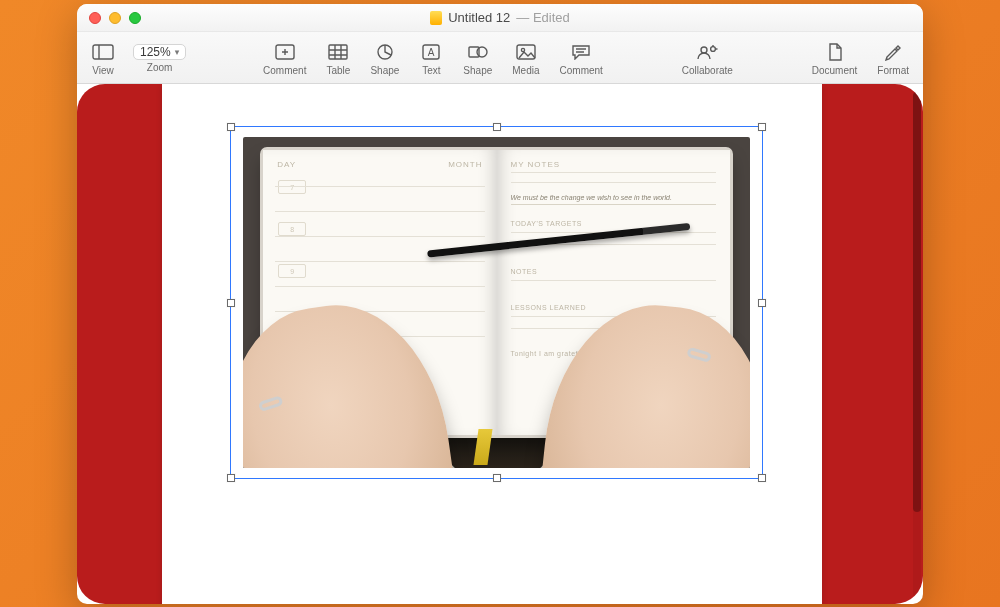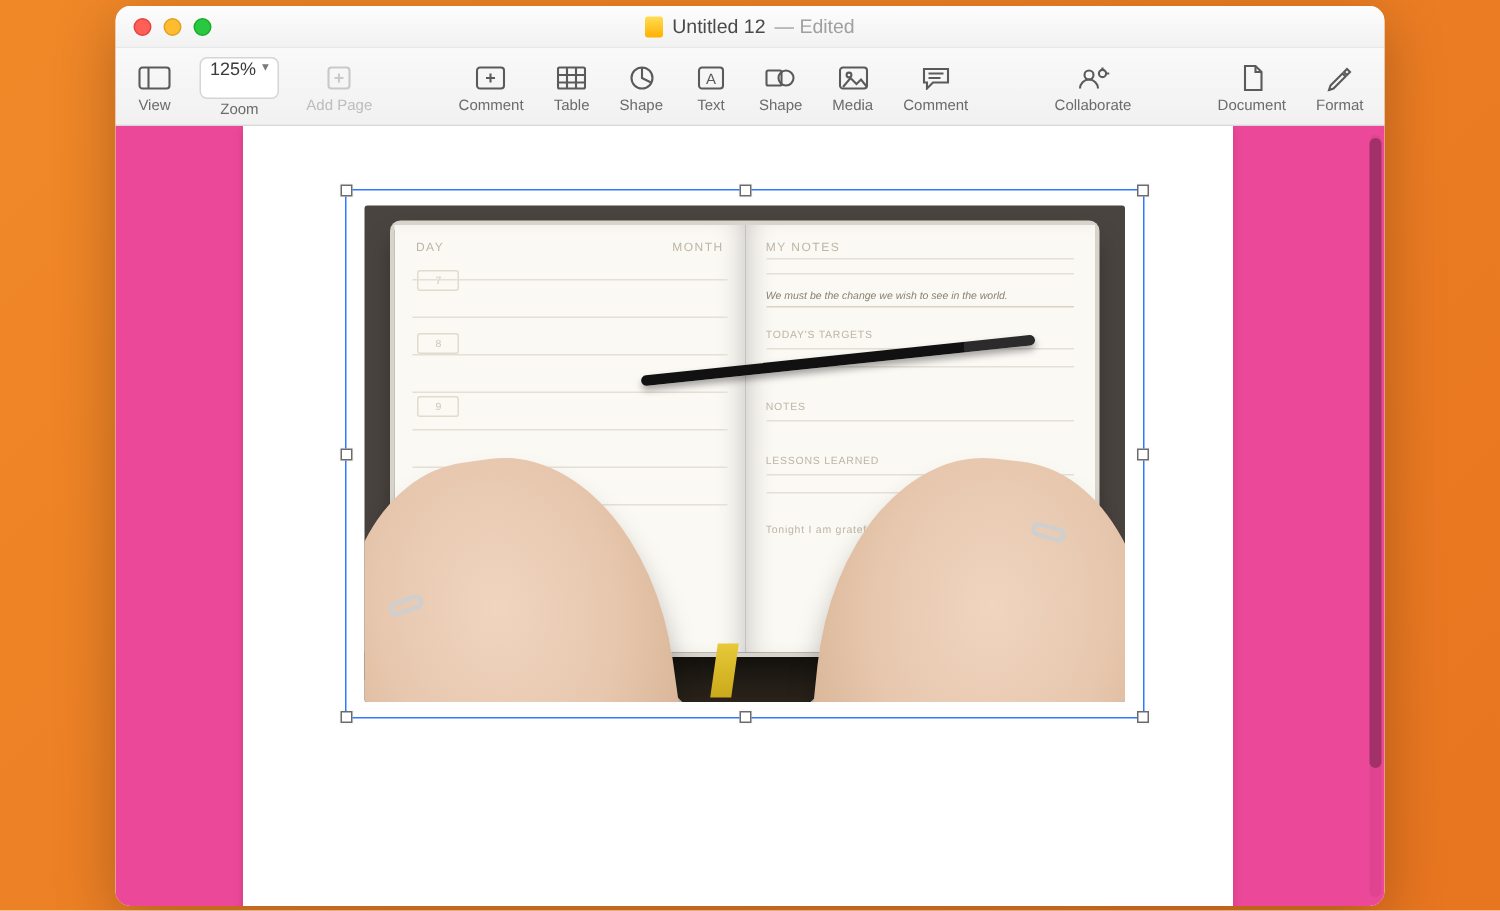--- a/index.html
+++ b/index.html
@@ -57,31 +57,31 @@
       display: flex; flex-direction: column; align-items: center; justify-content: center;
       padding: 4px 10px 2px 10px; min-width: 44px;
       font-size: 10px; color: #6b6b6b; gap: 2px;
       cursor: default;
     }
     .tb-item.disabled { color: #bdbdbd; }
     .tb-item.disabled .icon svg { stroke: #c9c9c9; }
     .tb-item .icon { height: 22px; display: flex; align-items: center; justify-content: center; }
     .tb-item .icon svg { stroke: #5a5a5a; fill: none; stroke-width: 1.4; }
     .zoom-control {
-      display: flex; justify-content: center;
+      display: flex; align-items: center; justify-content: center;
       border: 1px solid #d5d5d5; border-radius: 5px; background: #fff;
-      height: 28px; padding: 0 6px; font-size: 12px; color: #3a3a3a; gap: 4px;
+      height: 16px; padding: 0 6px; font-size: 12px; color: #3a3a3a; gap: 4px;
     }
     .zoom-wrap { display:flex; flex-direction:column; align-items:center; justify-content:center; gap:2px; padding:4px 8px 2px 8px;}
     .zoom-label { font-size:10px; color:#6b6b6b; }
     .spacer-flex { flex: 1; }
 
     
     .canvas-area {
-      flex: 1; background: #ec4899; position: relative; overflow: hidden;
+      flex: 1; background: #b91c1c; position: relative; overflow: hidden; border-radius: 28px;
     }
     .page {
       position: absolute; left: 85px; top: 0; width: 660px; height: 900px;
       background: #fff; box-shadow: 0 2px 6px rgba(0,0,0,0.15);
     }
     .scrollbar-v {
       position: absolute; right: 2px; top: 6px; bottom: 6px; width: 8px;
       background: rgba(0,0,0,0.05); border-radius: 4px;
     }
     .scrollbar-thumb {
@@ -192,30 +192,20 @@
     </div>
 
     <div class="zoom-wrap">
       <div class="zoom-control">
         <span>125%</span>
         <span style="font-size:9px;color:#7a7a7a;">▾</span>
       </div>
       <span class="zoom-label">Zoom</span>
     </div>
 
-    <div class="tb-item disabled">
-      <span class="icon">
-        <svg width="18" height="18" viewBox="0 0 18 18">
-            <rect x="2" y="2" width="14" height="14" rx="2"></rect>
-            <line x1="9" y1="6" x2="9" y2="12"></line>
-            <line x1="6" y1="9" x2="12" y2="9"></line>
-          </svg>
-      </span>
-      <span>Add Page</span>
-    </div>
 
     <div class="spacer-flex"></div>
 
     <div class="tb-item">
       <span class="icon">
         <svg width="20" height="16" viewBox="0 0 20 16">
             <rect x="1" y="1" width="18" height="14" rx="2"></rect>
             <line x1="10" y1="5" x2="10" y2="11"></line>
             <line x1="7" y1="8" x2="13" y2="8"></line>
           </svg>

